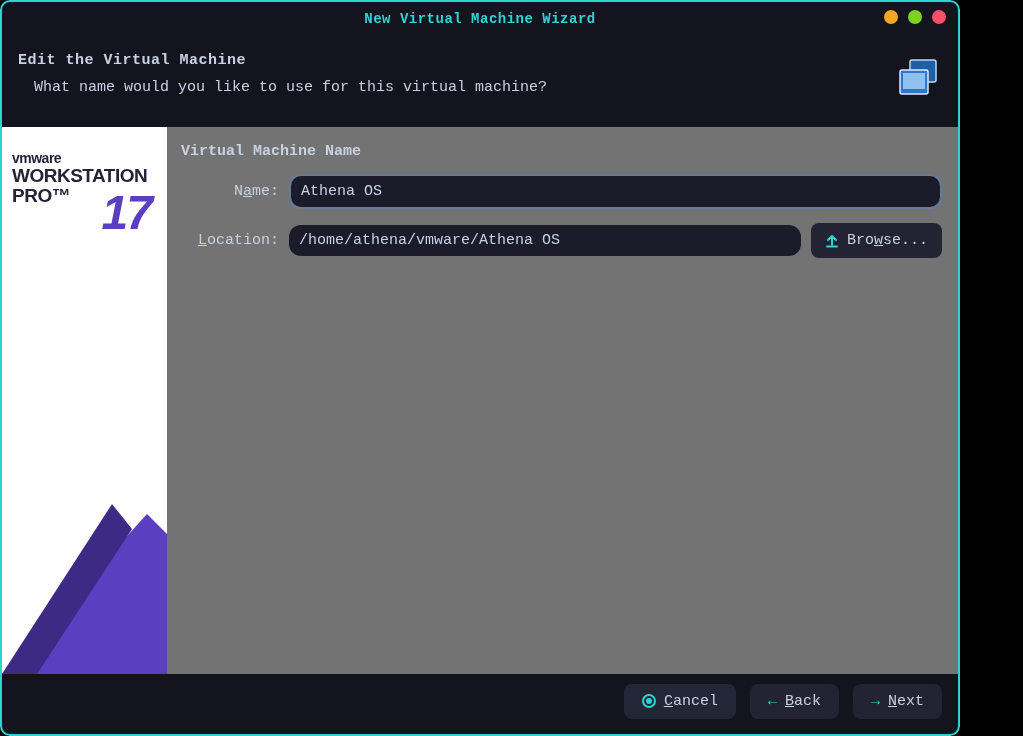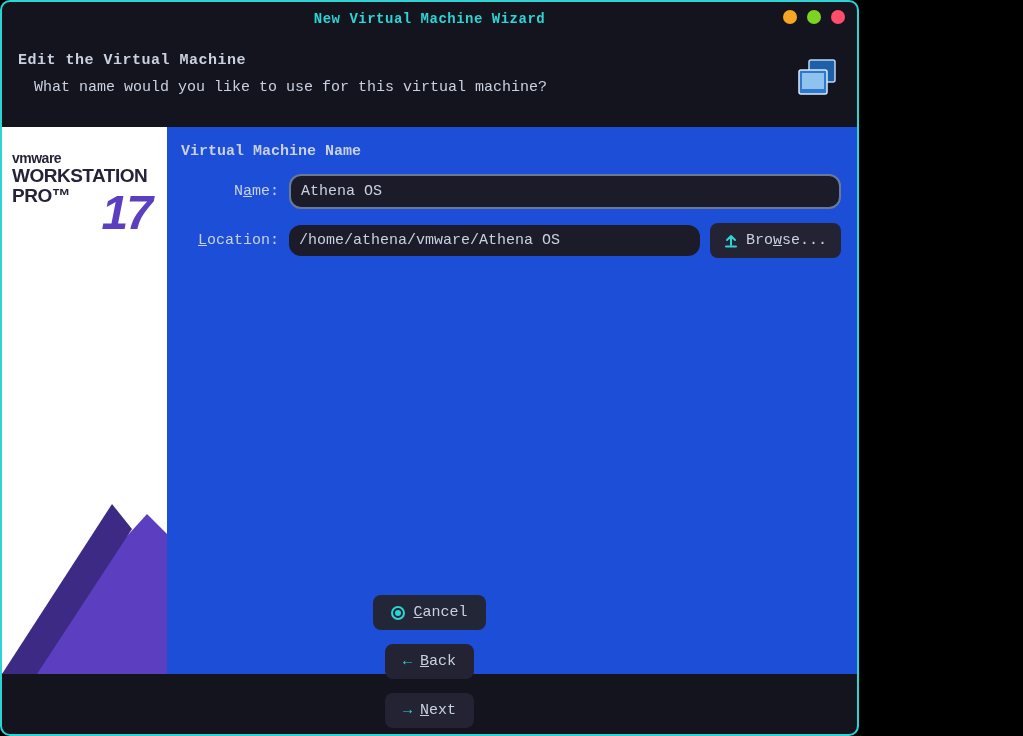--- a/index.html
+++ b/index.html
@@ -10,21 +10,21 @@
 
     body {
       font-family: "Courier New", Courier, monospace;
       background: #000;
       width: 1023px;
       height: 736px;
       overflow: hidden;
     }
 
     .window {
-      width: 859px;
+      width: 960px;
       height: 736px;
       background: #14141f;
       border: 2px solid #2dd4d4;
       border-radius: 10px;
       display: flex;
       flex-direction: column;
       position: relative;
     }
 
     .titlebar {
@@ -78,21 +78,21 @@
     }
 
     .header-icon svg {
       width: 52px;
       height: 52px;
     }
 
     .body {
       flex: 1;
       display: flex;
-      background: #1d4ed8;
+      background: #737373;
       min-height: 0;
     }
 
     .sidebar-logo {
       width: 165px;
       background: #ffffff;
       position: relative;
       overflow: hidden;
       display: flex;
       flex-direction: column;
@@ -206,21 +206,20 @@
       margin-top: 4px;
     }
 
     .footer {
       height: 60px;
       display: flex;
       align-items: center;
       justify-content: flex-end;
       gap: 14px;
       padding: 0 16px 6px 16px;
-      flex-direction: column;
     }
 
     .nav-btn {
       background: #232333;
       border: none;
       border-radius: 8px;
       color: #c9d1e0;
       font-family: inherit;
       font-size: 15px;
       padding: 9px 18px;

